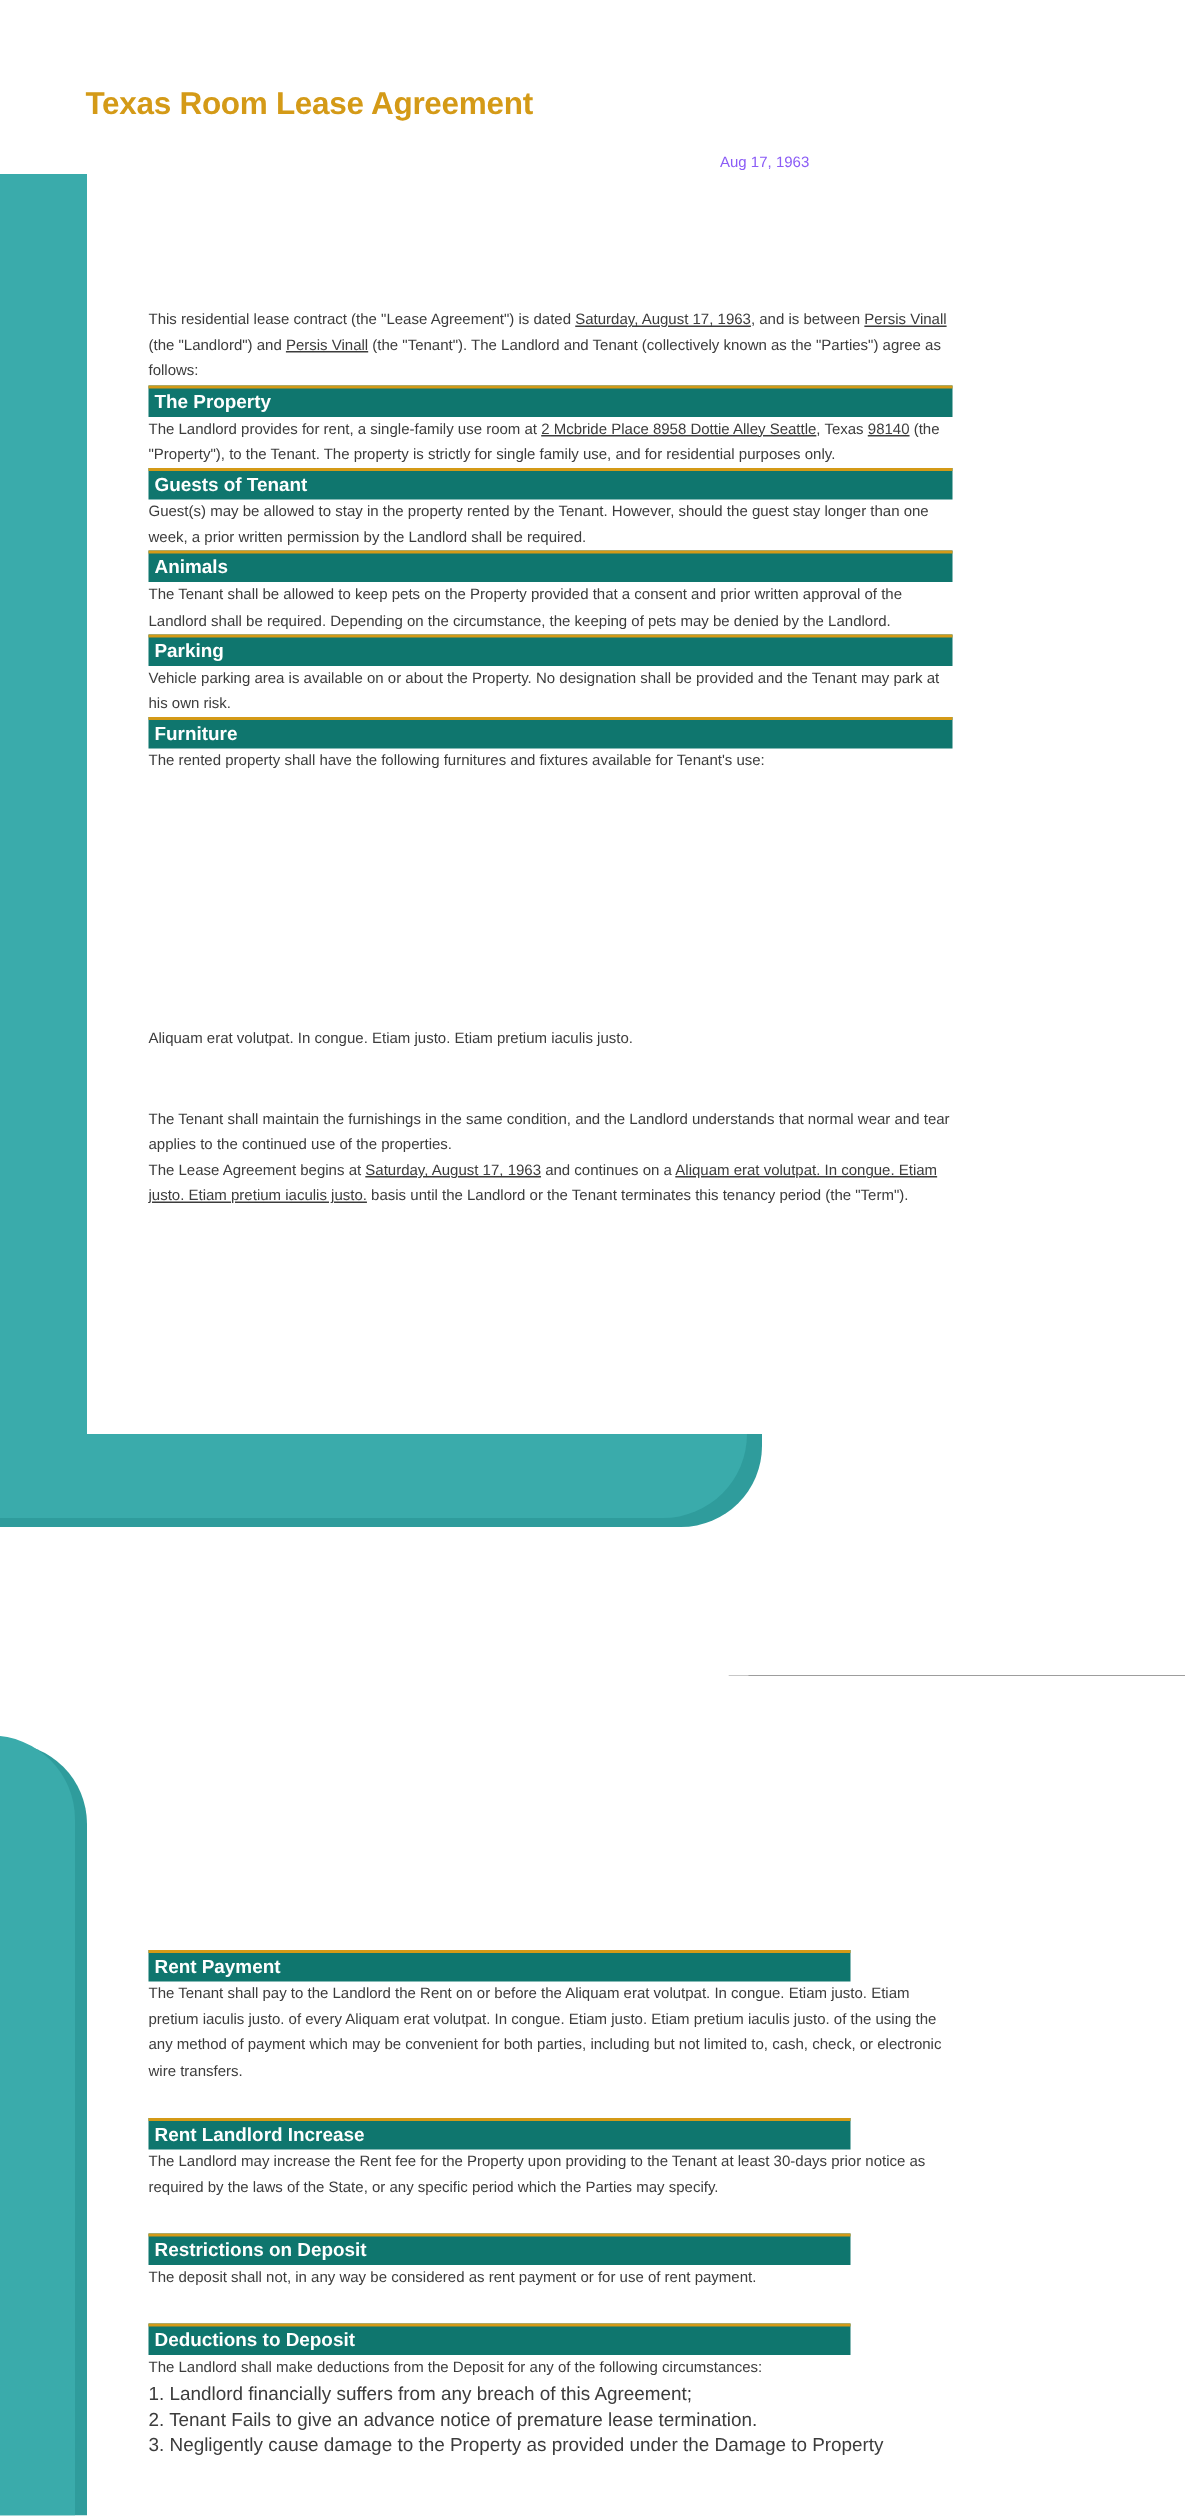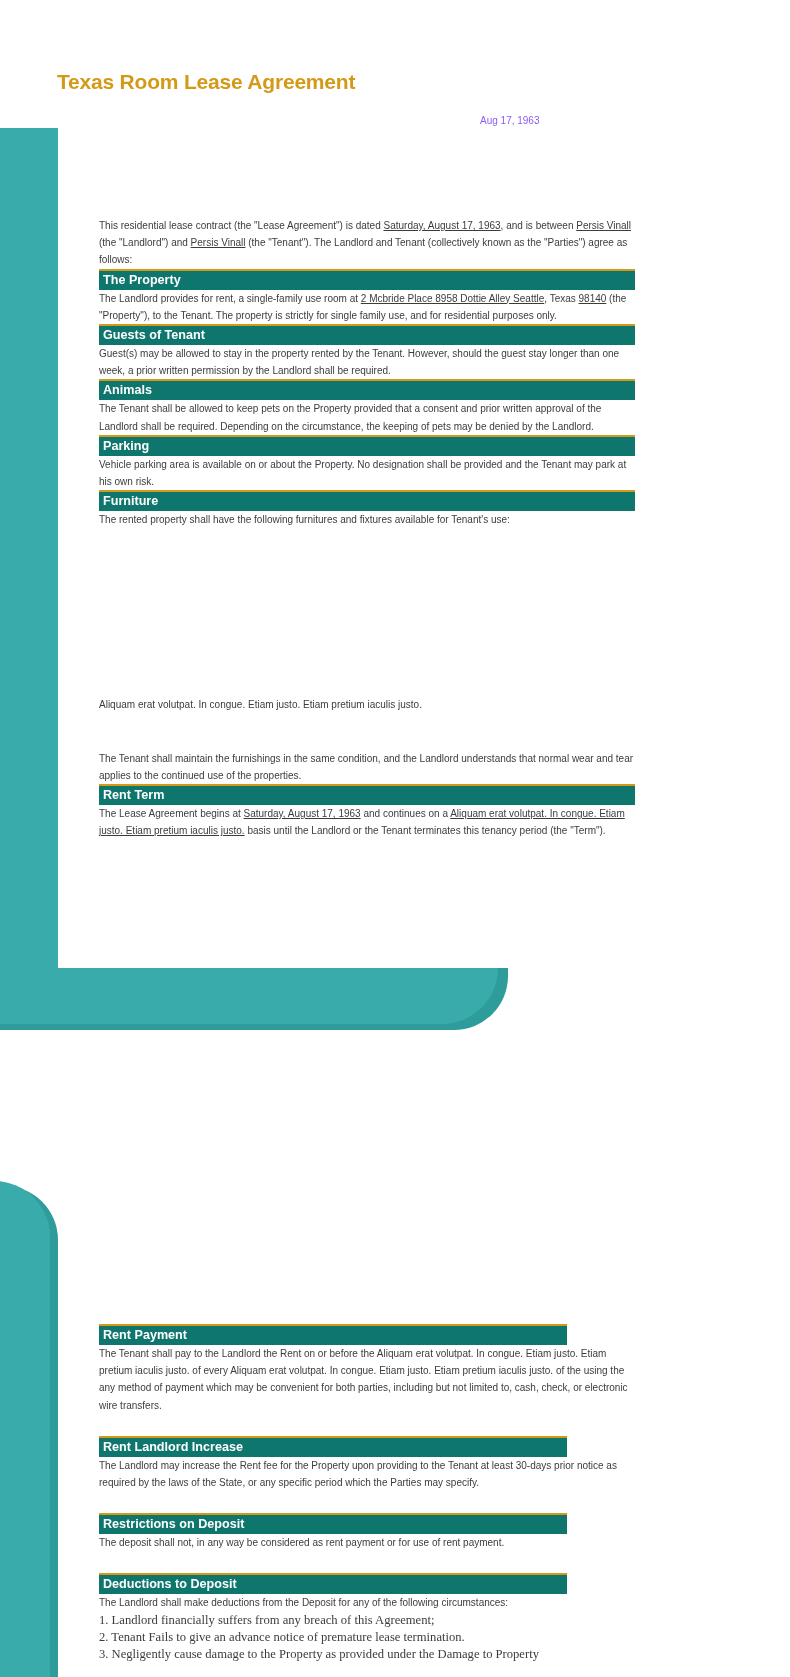--- a/index.html
+++ b/index.html
@@ -14,21 +14,20 @@
     width:790px;
     overflow:hidden;
   }
 
   
   .page{
     position:relative;
     width:790px;
     background:#ffffff;
     overflow:hidden;
-    margin-top:12px;
   }
   .page-1{height:1117px;}
   .page-2{height:560px;}
 
   
   .deco-gray-back{
     position:absolute;
     border-radius:50%;
     background:#6b6b6b;
     pointer-events:none;
@@ -137,21 +136,20 @@
     box-sizing:border-box;
   }
   .sec-head.w2{ width:468px; }
   .gap-md{ height:22px; }
   .gap-xl{ height:36px; }
   .spacer-furn{ height:168px; }
   ol.plainlist{
     margin:0;
     padding:0;
     list-style:none;
-    font-family:Liberation Serif, serif;
   }
   ol.plainlist li{
     color:#3c3c3c;
     font-size:12.6px;
     line-height:17.2px;
   }
 </style>
 </head>
 <body>
 
@@ -190,21 +188,20 @@
         <p class="para">The rented property shall have the following furnitures and fixtures available for Tenant's use:</p>
 
         <div class="spacer-furn"></div>
 
         <p class="para">Aliquam erat volutpat. In congue. Etiam justo. Etiam pretium iaculis justo.</p>
 
         <div class="gap-xl"></div>
 
         <p class="para">The Tenant shall maintain the furnishings in the same condition, and the Landlord understands that normal wear and tear applies to the continued use of the properties.</p>
 
-        <div class="sec-head">Rent Term</div>
         <p class="para"><span>The Lease Agreement begins at </span><span class="u">Saturday, August 17, 1963</span><span> and continues on a </span><span class="u">Aliquam erat volutpat. In congue. Etiam justo. Etiam pretium iaculis justo.</span><span> basis until the Landlord or the Tenant terminates this tenancy period (the "Term").</span></p>
 
       </div>
     </div>
   </div>
 
   <div class="page page-2">
 
     <div class="deco-gray-back p2-gray-back"></div>
     <div class="deco-gray-front p2-gray-front"></div>

